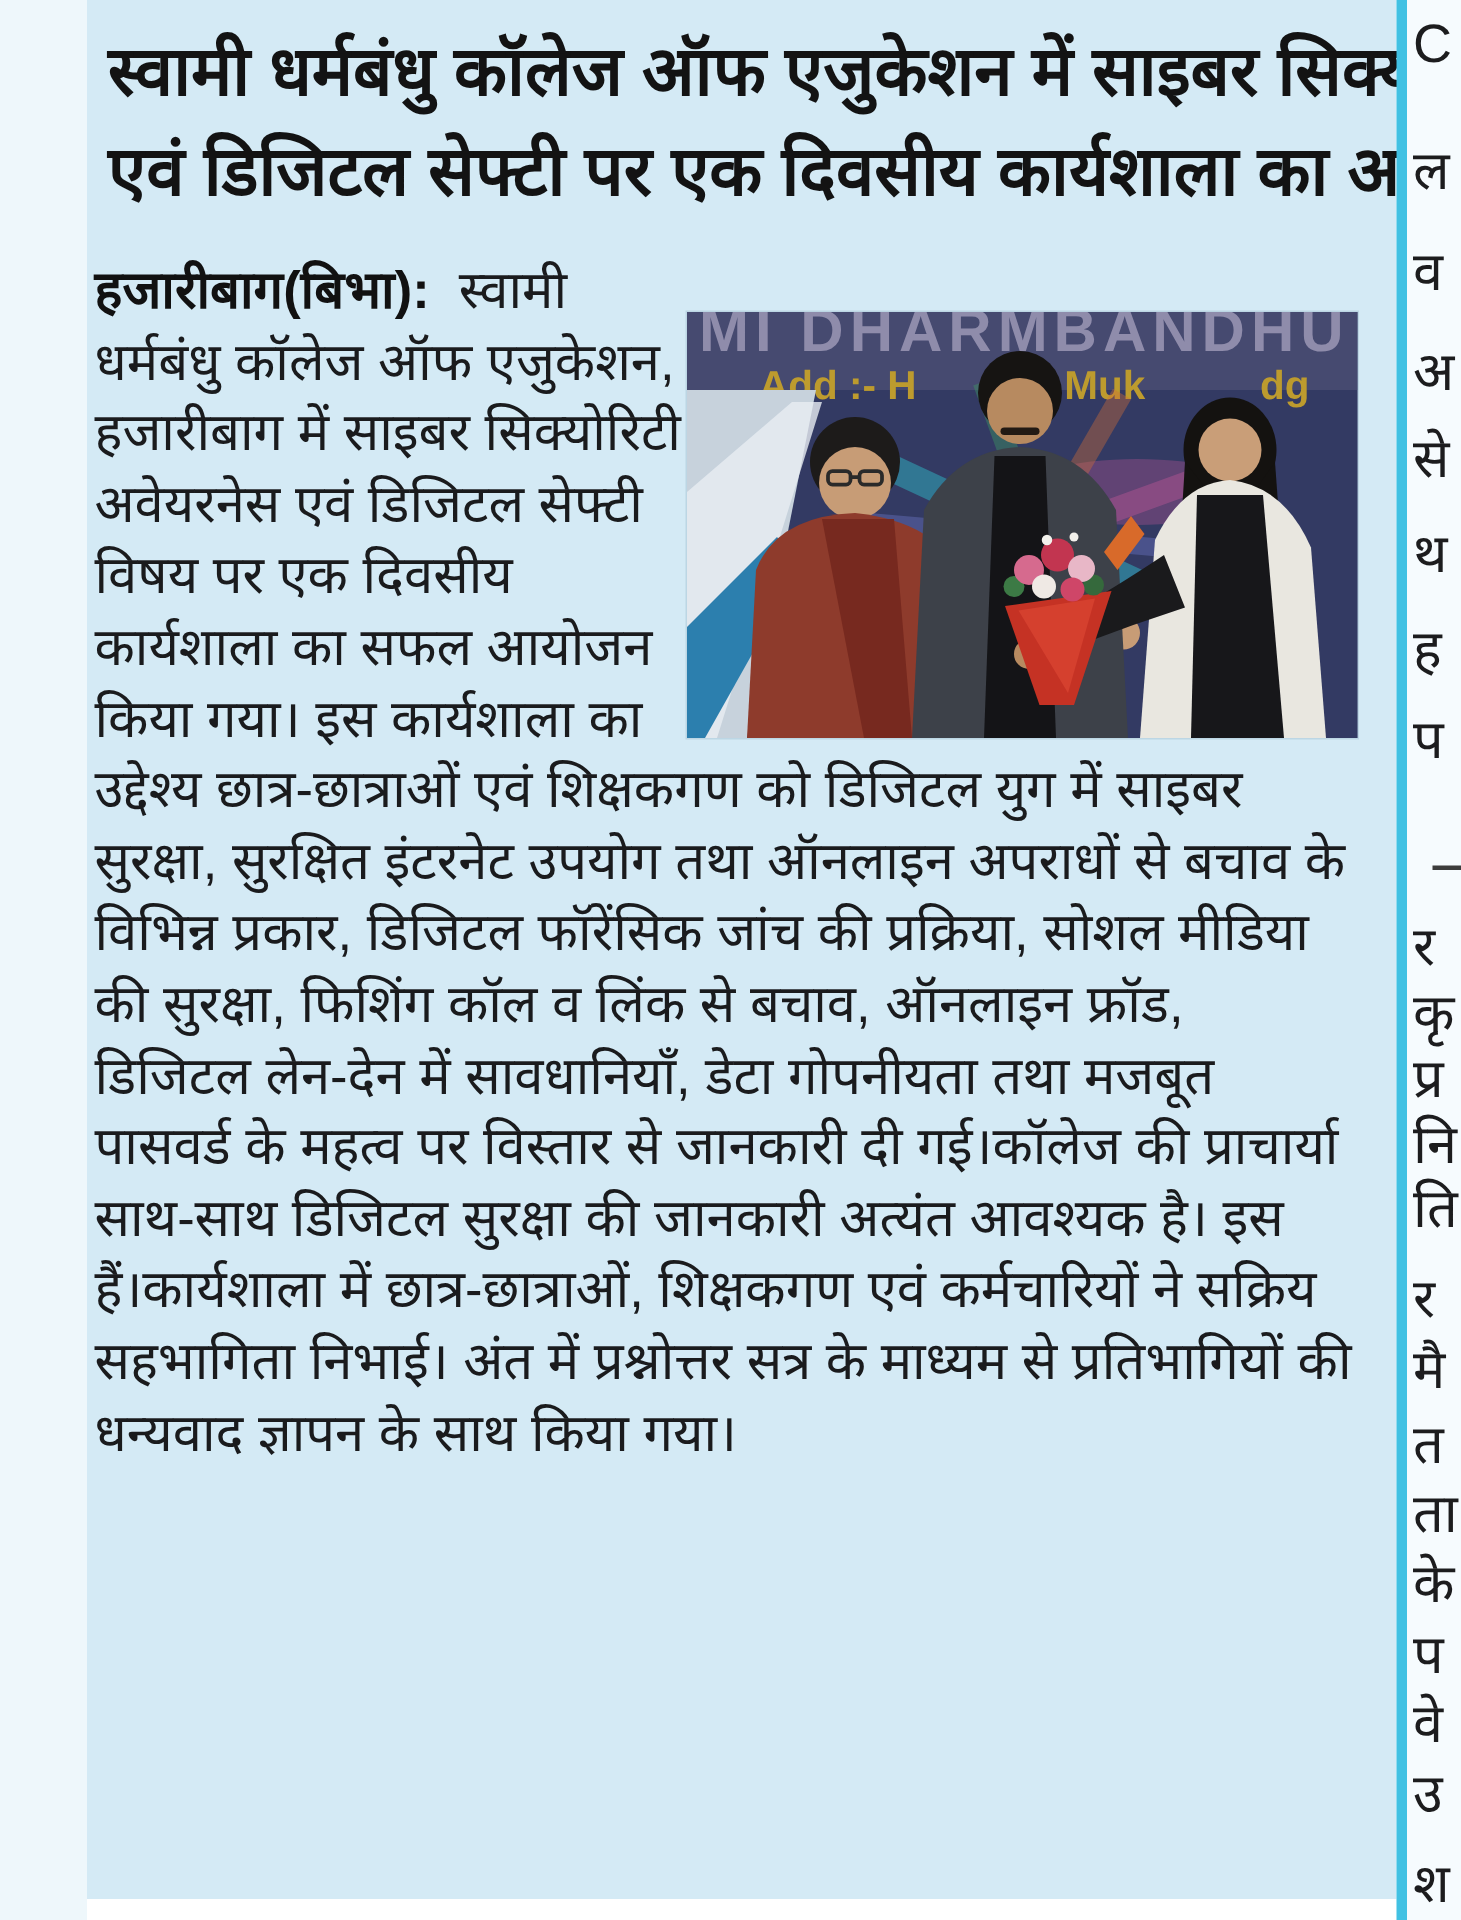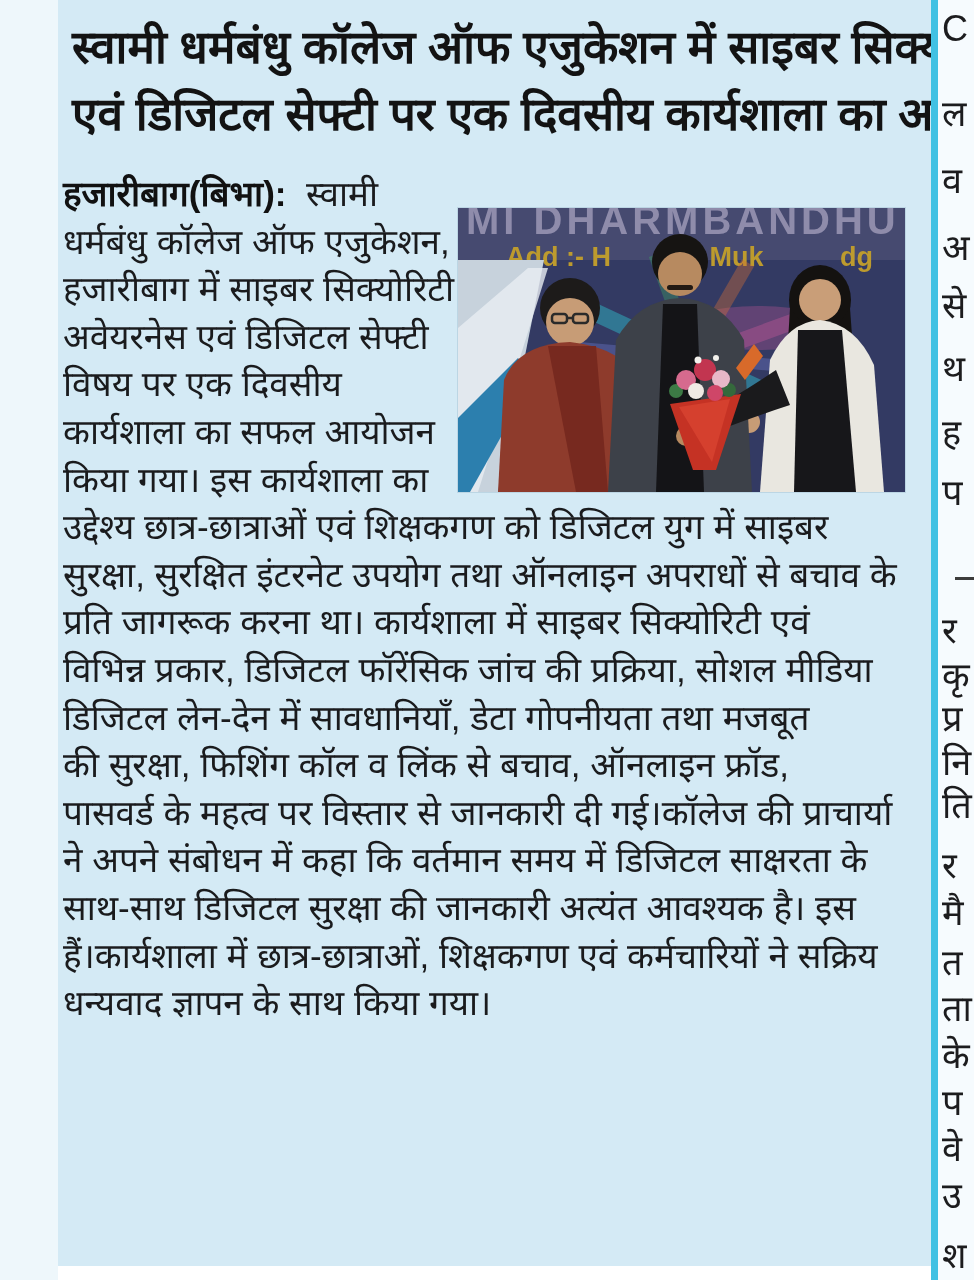--- a/index.html
+++ b/index.html
@@ -49,28 +49,27 @@
 <div class="article-body">
   <div class="tline"><span class="dateline">हजारीबाग(बिभा):</span>&nbsp; <span>स्वामी</span></div>
   <div class="tline">धर्मबंधु कॉलेज ऑफ एजुकेशन,</div>
   <div class="tline">हजारीबाग में साइबर सिक्योरिटी</div>
   <div class="tline">अवेयरनेस एवं डिजिटल सेफ्टी</div>
   <div class="tline">विषय पर एक दिवसीय</div>
   <div class="tline">कार्यशाला का सफल आयोजन</div>
   <div class="tline">किया गया। इस कार्यशाला का</div>
   <div class="tline">उद्देश्य छात्र-छात्राओं एवं शिक्षकगण को डिजिटल युग में साइबर</div>
   <div class="tline">सुरक्षा, सुरक्षित इंटरनेट उपयोग तथा ऑनलाइन अपराधों से बचाव के</div>
-  <div class="tline">प्रति जागरूक करना था। कार्यशाला में साइबर सिक्योरिटी एवं</div>
   <div class="tline">विभिन्न प्रकार, डिजिटल फॉरेंसिक जांच की प्रक्रिया, सोशल मीडिया</div>
+  <div class="tline">की सुरक्षा, फिशिंग कॉल व लिंक से बचाव, ऑनलाइन फ्रॉड,</div>
   <div class="tline">डिजिटल लेन-देन में सावधानियाँ, डेटा गोपनीयता तथा मजबूत</div>
-  <div class="tline">की सुरक्षा, फिशिंग कॉल व लिंक से बचाव, ऑनलाइन फ्रॉड,</div>
   <div class="tline">पासवर्ड के महत्व पर विस्तार से जानकारी दी गई।कॉलेज की प्राचार्या</div>
-  <div class="tline">ने अपने संबोधन में कहा कि वर्तमान समय में डिजिटल साक्षरता के</div>
   <div class="tline">साथ-साथ डिजिटल सुरक्षा की जानकारी अत्यंत आवश्यक है। इस</div>
   <div class="tline">हैं।कार्यशाला में छात्र-छात्राओं, शिक्षकगण एवं कर्मचारियों ने सक्रिय</div>
+  <div class="tline">सहभागिता निभाई। अंत में प्रश्नोत्तर सत्र के माध्यम से प्रतिभागियों की</div>
   <div class="tline">धन्यवाद ज्ञापन के साथ किया गया।</div>
 </div>
 
 <div class="photo-frame">
   <svg width="447" height="284" viewBox="0 0 447 284">
 
     <rect x="0" y="0" width="447" height="284" fill="#333a63"></rect>
     <rect x="0" y="0" width="447" height="52" fill="#464a70"></rect>
     <text x="8" y="26" font-size="40" font-weight="bold" fill="#8f8cab" letter-spacing="4">MI DHARMBANDHU C</text>
     <text x="48" y="58" font-size="27" font-weight="bold" fill="#bd9b2e">Add :- H</text>

